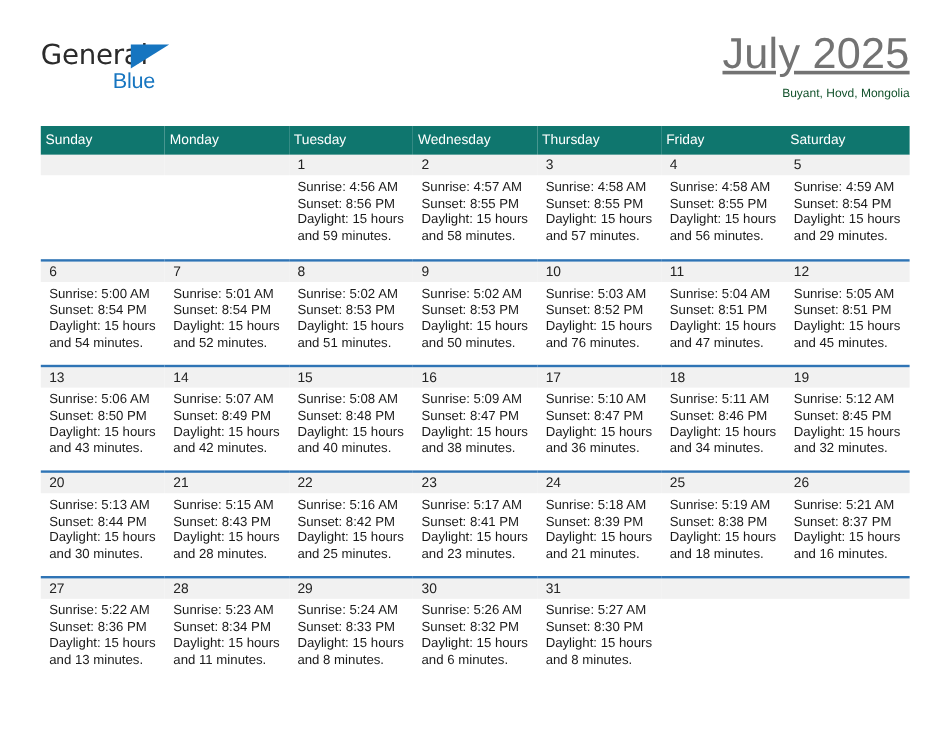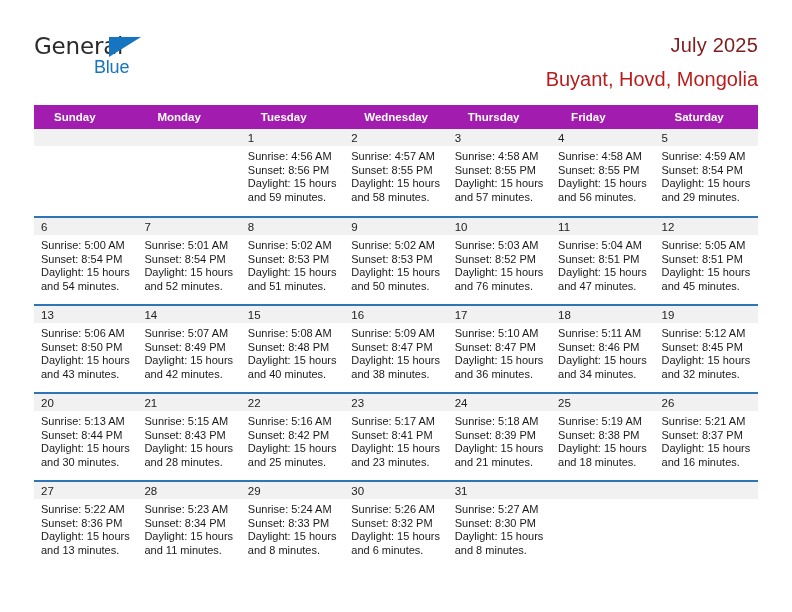--- a/index.html
+++ b/index.html
@@ -58,49 +58,50 @@
     letter-spacing: -0.2px;
     font-family: Liberation Sans, sans-serif;
   }
   .title-block {
     position: absolute;
     right: 0;
     top: 0;
     text-align: right;
   }
   .cal-title {
-    font-size: 20px;
-    color: #7f1d1d;
+    font-size: 36px;
+    color: #737373;
     font-weight: normal;
     line-height: 34px;
     letter-spacing: 0.2px;
+    text-decoration: underline;
   }
   .cal-sub {
-    font-size: 20px;
-    color: #b91c1c;
+    font-size: 10px;
+    color: #14532d;
     line-height: 22px;
     margin-top: 6px;
   }
 
   
   .cal {
     position: absolute;
     left: 34px;
     top: 105px;
     width: 724px;
     border-collapse: collapse;
     table-layout: fixed;
   }
   .cal th {
-    background: #a21caf;
+    background: #0f766e;
     color: #ffffff;
     font-size: 11.5px;
-    font-weight: bold;
+    font-weight: normal;
     text-align: left;
-    padding: 5px 0 5px 20px;
+    padding: 5px 0 5px 4px;
     height: 20px;
     line-height: 14px;
   }
   .week-row td {
     vertical-align: top;
     padding: 0;
     border-top: 2px solid #2f74b5;
     height: 88px;
   }
   .week-row.first td { border-top: none; }

